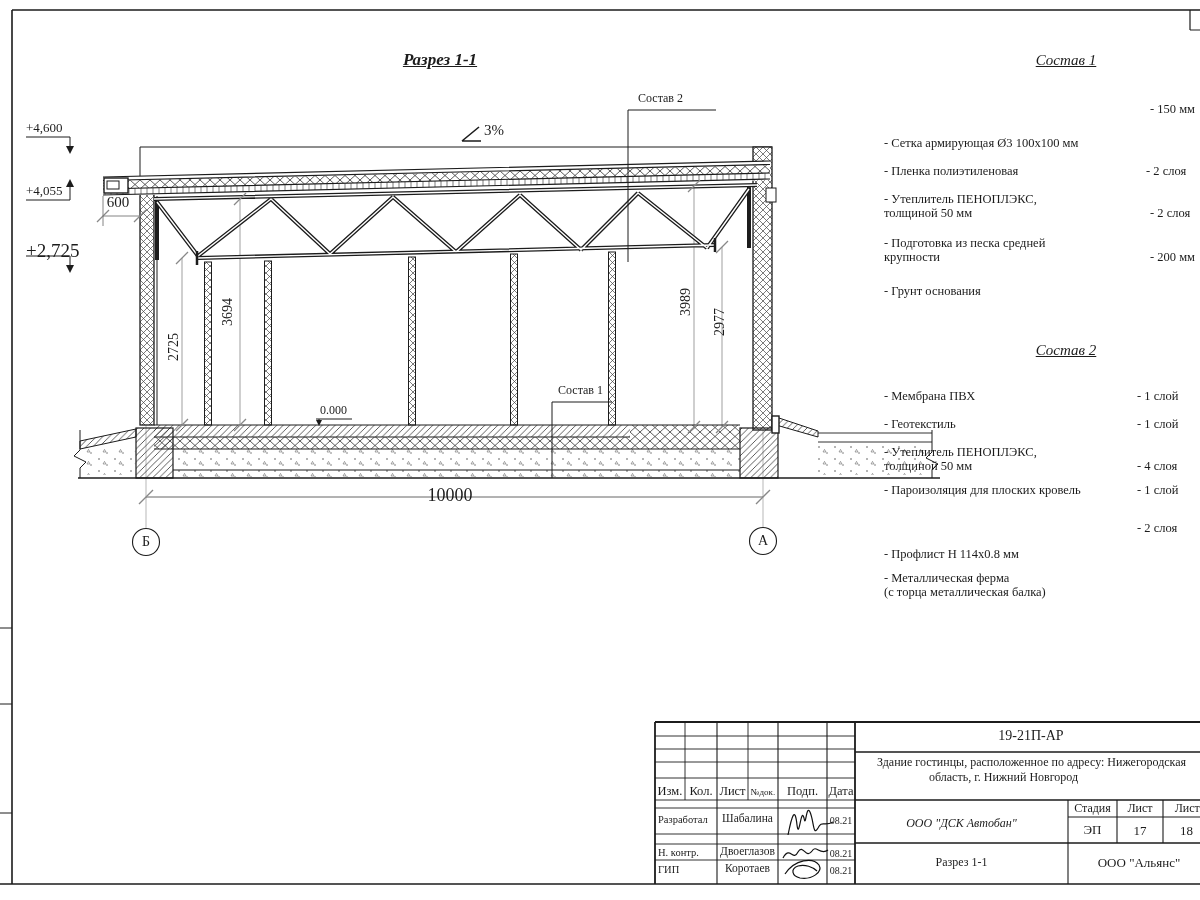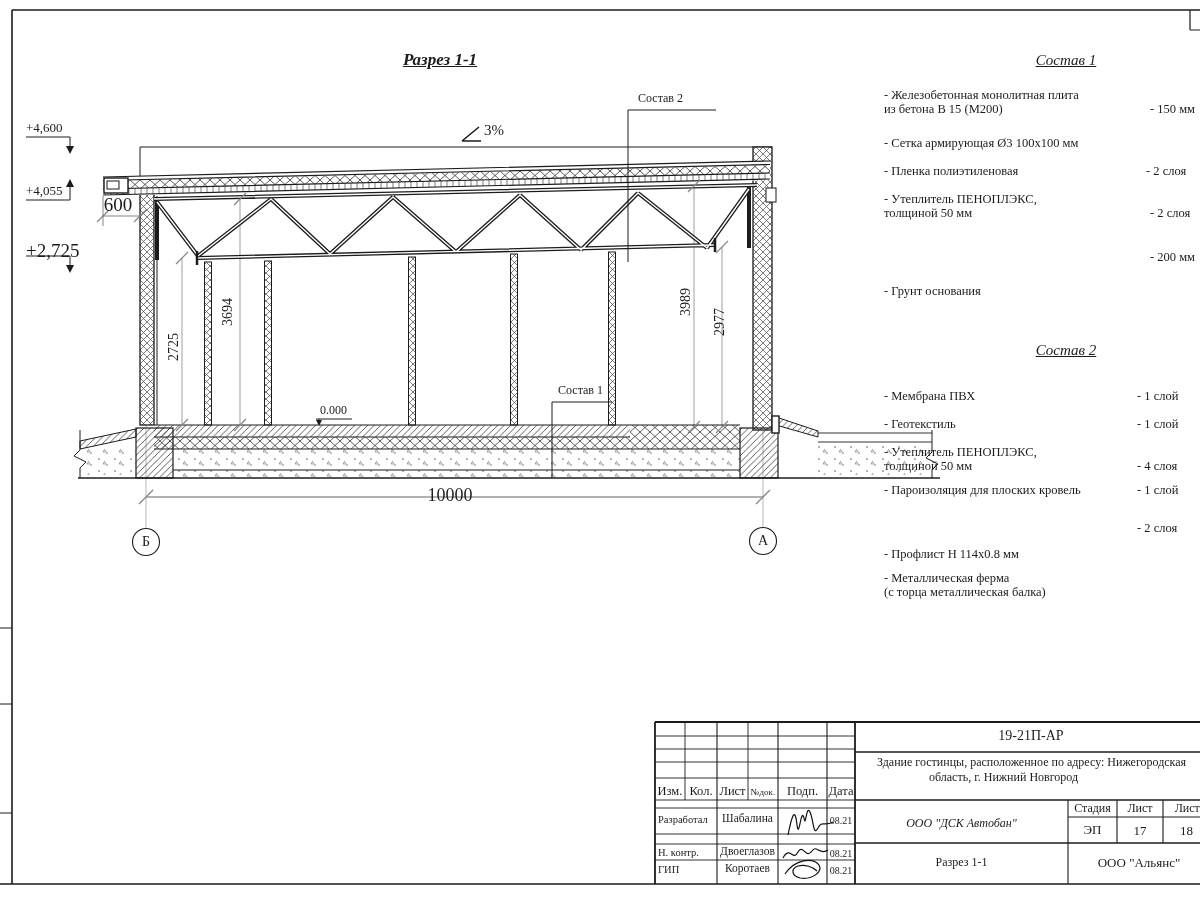--- a/index.html
+++ b/index.html
@@ -182,45 +182,45 @@
   </g>
 </svg>
 
 <div class="t ctr it ul" style="left:375px;top:50px;width:130px;font-size:17px;font-weight:bold;">Разрез 1-1</div>
 
 <div class="t" style="left:26px;top:121px;font-size:13px;">+4,600</div>
 <div class="t" style="left:26px;top:184px;font-size:13px;">+4,055</div>
 <div class="t" style="left:26px;top:240px;font-size:19px;">+2,725</div>
 <div class="t" style="left:320px;top:404px;font-size:12px;">0.000</div>
 
-<div class="t ctr" style="left:96px;top:194px;width:44px;font-size:19px;">600</div>
+<div class="t ctr" style="left:96px;top:194px;width:44px;font-size:15px;">600</div>
 <div class="t ctr" style="left:420px;top:485px;width:60px;font-size:18px;">10000</div>
 
 <div class="t rot" style="left:174px;top:347px;font-size:14px;">2725</div>
 <div class="t rot" style="left:228px;top:312px;font-size:14px;">3694</div>
 <div class="t rot" style="left:686px;top:302px;font-size:14px;">3989</div>
 <div class="t rot" style="left:720px;top:322px;font-size:14px;">2977</div>
 
 <div class="t" style="left:484px;top:122px;font-size:15px;">3%</div>
 <div class="t" style="left:638px;top:92px;font-size:12px;">Состав 2</div>
 <div class="t" style="left:558px;top:384px;font-size:12px;">Состав 1</div>
 
 <div class="t ctr" style="left:132px;top:534px;width:28px;font-size:14px;">Б</div>
 <div class="t ctr" style="left:749px;top:533px;width:28px;font-size:14px;">А</div>
 
 <div class="t ctr it ul" style="left:1010px;top:52px;width:112px;font-size:15px;">Состав 1</div>
-<div class="t item" style="left:884px;top:88px;">- Железобетонная  монолитная плита
-  из бетона В 15 (М200)</div>
 <div class="t val" style="left:1150px;top:102px;">- 150 мм</div>
 <div class="t item" style="left:884px;top:136px;">- Сетка армирующая Ø3 100х100 мм</div>
 <div class="t item" style="left:884px;top:164px;">- Пленка полиэтиленовая</div>
 <div class="t val" style="left:1146px;top:164px;">-  2 слоя</div>
 <div class="t item" style="left:884px;top:192px;">- Утеплитель ПЕНОПЛЭКС,
   толщиной 50 мм</div>
 <div class="t val" style="left:1150px;top:206px;">- 2 слоя</div>
+<div class="t item" style="left:884px;top:236px;">- Подготовка из песка средней
+  крупности</div>
 <div class="t val" style="left:1150px;top:250px;">- 200 мм</div>
 <div class="t item" style="left:884px;top:284px;">- Грунт основания</div>
 
 <div class="t ctr it ul" style="left:1010px;top:342px;width:112px;font-size:15px;">Состав 2</div>
 <div class="t item" style="left:884px;top:389px;">- Мембрана ПВХ</div>
 <div class="t val" style="left:1137px;top:389px;">- 1 слой</div>
 <div class="t item" style="left:884px;top:417px;">- Геотекстиль</div>
 <div class="t val" style="left:1137px;top:417px;">- 1 слой</div>
 <div class="t item" style="left:884px;top:445px;">- Утеплитель ПЕНОПЛЭКС,
   толщиной 50 мм</div>

